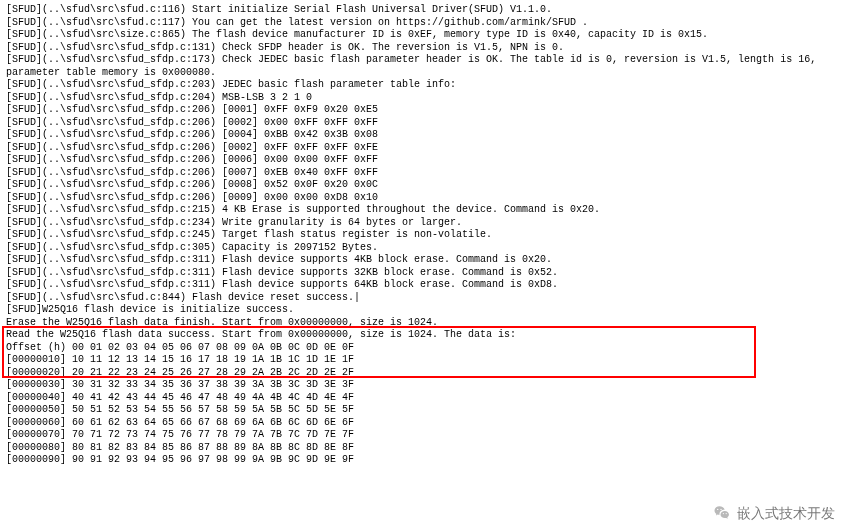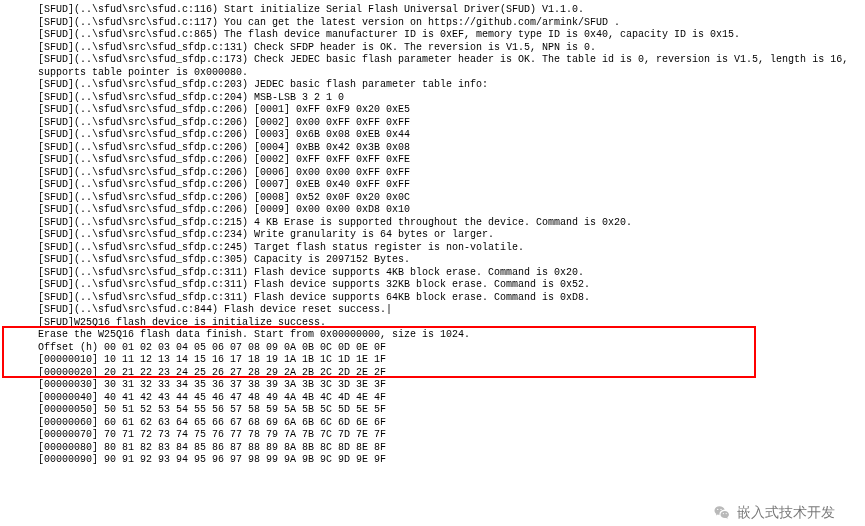--- a/index.html
+++ b/index.html
@@ -13,81 +13,80 @@
     line-height: 1.25;
     color: #000;
     overflow: hidden;
   }
   .log-container {
     padding: 4px 6px;
     white-space: nowrap;
   }
   .log-line {
     display: block;
-    margin-left: 32px;
   }
   .highlight-box {
     position: absolute;
     border: 2px solid #ff0000;
     background: transparent;
     pointer-events: none;
     left: 2px;
     top: 326px;
     width: 750px;
     height: 48px;
   }
   .watermark {
     position: absolute;
     right: 30px;
     bottom: 4px;
     font-family: "Microsoft YaHei", "PingFang SC", sans-serif;
     font-size: 14px;
     color: rgba(0,0,0,0.55);
     display: flex;
-    align-items: center;
+    align-items: flex-end;
     gap: 6px;
   }
   .wechat-icon {
     width: 18px;
     height: 18px;
     opacity: 0.5;
   }
   .wechat-icon svg { display:block; width:100%; height:100%; }
 </style>
 </head>
 <body>
 
 <div class="log-container" id="log-root">
     <span class="log-line">[SFUD](..\sfud\src\sfud.c:116) Start initialize Serial Flash Universal Driver(SFUD) V1.1.0.</span>
     <span class="log-line">[SFUD](..\sfud\src\sfud.c:117) You can get the latest version on https://github.com/armink/SFUD .</span>
-    <span class="log-line">[SFUD](..\sfud\src\sfud.c:865) The flash device manufacturer ID is 0xEF, memory type ID is 0x40, capacity ID is 0x15.</span>
+    <span class="log-line">[SFUD](..\sfud\src\size.c:865) The flash device manufacturer ID is 0xEF, memory type ID is 0x40, capacity ID is 0x15.</span>
     <span class="log-line">[SFUD](..\sfud\src\sfud_sfdp.c:131) Check SFDP header is OK. The reversion is V1.5, NPN is 0.</span>
     <span class="log-line">[SFUD](..\sfud\src\sfud_sfdp.c:173) Check JEDEC basic flash parameter header is OK. The table id is 0, reversion is V1.5, length is 16,</span>
-    <span class="log-line">supports table pointer is 0x000080.</span>
+    <span class="log-line">parameter table memory is 0x000080.</span>
     <span class="log-line">[SFUD](..\sfud\src\sfud_sfdp.c:203) JEDEC basic flash parameter table info:</span>
     <span class="log-line">[SFUD](..\sfud\src\sfud_sfdp.c:204) MSB-LSB  3    2    1    0</span>
     <span class="log-line">[SFUD](..\sfud\src\sfud_sfdp.c:206) [0001] 0xFF 0xF9 0x20 0xE5</span>
     <span class="log-line">[SFUD](..\sfud\src\sfud_sfdp.c:206) [0002] 0x00 0xFF 0xFF 0xFF</span>
-    <span class="log-line">[SFUD](..\sfud\src\sfud_sfdp.c:206) [0003] 0x6B 0x08 0xEB 0x44</span>
     <span class="log-line">[SFUD](..\sfud\src\sfud_sfdp.c:206) [0004] 0xBB 0x42 0x3B 0x08</span>
     <span class="log-line">[SFUD](..\sfud\src\sfud_sfdp.c:206) [0002] 0xFF 0xFF 0xFF 0xFE</span>
     <span class="log-line">[SFUD](..\sfud\src\sfud_sfdp.c:206) [0006] 0x00 0x00 0xFF 0xFF</span>
     <span class="log-line">[SFUD](..\sfud\src\sfud_sfdp.c:206) [0007] 0xEB 0x40 0xFF 0xFF</span>
     <span class="log-line">[SFUD](..\sfud\src\sfud_sfdp.c:206) [0008] 0x52 0x0F 0x20 0x0C</span>
     <span class="log-line">[SFUD](..\sfud\src\sfud_sfdp.c:206) [0009] 0x00 0x00 0xD8 0x10</span>
     <span class="log-line">[SFUD](..\sfud\src\sfud_sfdp.c:215) 4 KB Erase is supported throughout the device. Command is 0x20.</span>
     <span class="log-line">[SFUD](..\sfud\src\sfud_sfdp.c:234) Write granularity is 64 bytes or larger.</span>
     <span class="log-line">[SFUD](..\sfud\src\sfud_sfdp.c:245) Target flash status register is non-volatile.</span>
     <span class="log-line">[SFUD](..\sfud\src\sfud_sfdp.c:305) Capacity is 2097152 Bytes.</span>
     <span class="log-line">[SFUD](..\sfud\src\sfud_sfdp.c:311) Flash device supports 4KB block erase. Command is 0x20.</span>
     <span class="log-line">[SFUD](..\sfud\src\sfud_sfdp.c:311) Flash device supports 32KB block erase. Command is 0x52.</span>
     <span class="log-line">[SFUD](..\sfud\src\sfud_sfdp.c:311) Flash device supports 64KB block erase. Command is 0xD8.</span>
     <span class="log-line">[SFUD](..\sfud\src\sfud.c:844) Flash device reset success.|</span>
     <span class="log-line">[SFUD]W25Q16 flash device is initialize success.</span>
     <span class="log-line">Erase the W25Q16 flash data finish. Start from 0x00000000, size is 1024.</span>
+    <span class="log-line">Read the W25Q16 flash data success. Start from 0x00000000, size is 1024. The data is:</span>
     <span class="log-line">Offset (h) 00 01 02 03 04 05 06 07 08 09 0A 0B 0C 0D 0E 0F</span>
     <span class="log-line">[00000010] 10 11 12 13 14 15 16 17 18 19 1A 1B 1C 1D 1E 1F</span>
     <span class="log-line">[00000020] 20 21 22 23 24 25 26 27 28 29 2A 2B 2C 2D 2E 2F</span>
     <span class="log-line">[00000030] 30 31 32 33 34 35 36 37 38 39 3A 3B 3C 3D 3E 3F</span>
     <span class="log-line">[00000040] 40 41 42 43 44 45 46 47 48 49 4A 4B 4C 4D 4E 4F</span>
     <span class="log-line">[00000050] 50 51 52 53 54 55 56 57 58 59 5A 5B 5C 5D 5E 5F</span>
     <span class="log-line">[00000060] 60 61 62 63 64 65 66 67 68 69 6A 6B 6C 6D 6E 6F</span>
     <span class="log-line">[00000070] 70 71 72 73 74 75 76 77 78 79 7A 7B 7C 7D 7E 7F</span>
     <span class="log-line">[00000080] 80 81 82 83 84 85 86 87 88 89 8A 8B 8C 8D 8E 8F</span>
     <span class="log-line">[00000090] 90 91 92 93 94 95 96 97 98 99 9A 9B 9C 9D 9E 9F</span>

